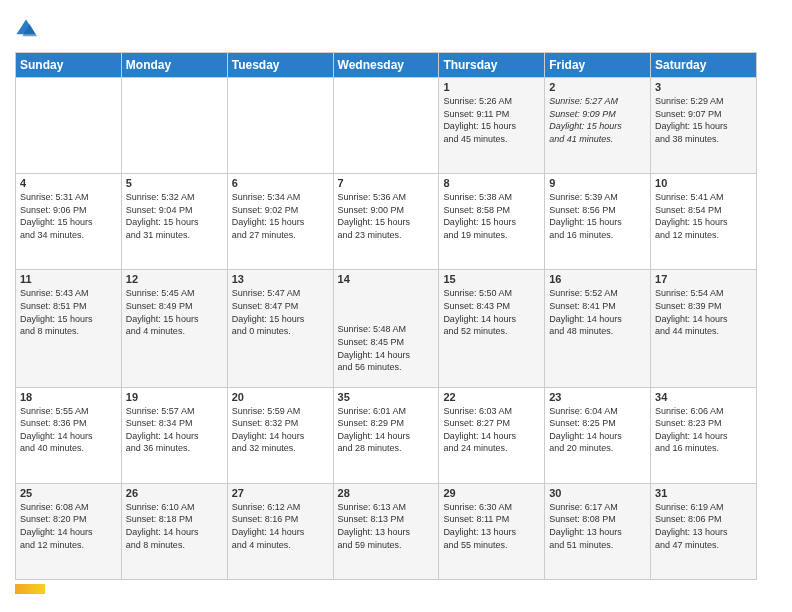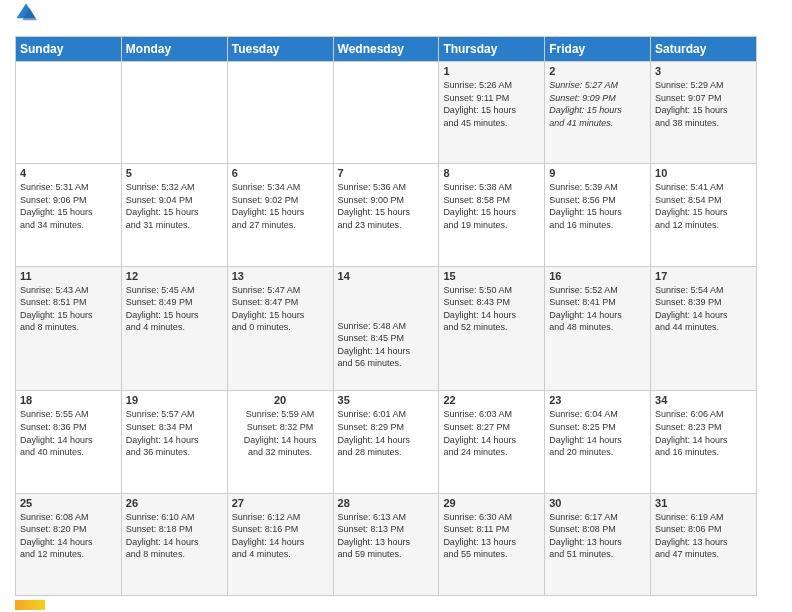--- a/index.html
+++ b/index.html
@@ -6,21 +6,21 @@
     body {
       width: 792px;
       height: 612px;
       font-family: Arial, sans-serif;
       background: #fff;
       overflow: hidden;
     }
     .page {
       width: 772px;
       height: 612px;
-      padding: 2px 15px;
+      padding: 18px 15px;
       display: flex;
       flex-direction: column;
     }
     .header {
       display: flex;
       justify-content: space-between;
       align-items: flex-start;
       margin-bottom: 8px;
     }
     .logo {
@@ -290,21 +290,21 @@
 Daylight: 14 hours
 and 40 minutes.</div>
           </td>
           <td style="background: rgb(255, 255, 255);">
             <span class="day-number">19</span>
             <div class="day-info" style="white-space: pre-line;">Sunrise: 5:57 AM
 Sunset: 8:34 PM
 Daylight: 14 hours
 and 36 minutes.</div>
           </td>
-          <td style="background: rgb(255, 255, 255); text-align: center;">
+          <td style="background: rgb(255, 255, 255);">
             <span class="day-number">20</span>
             <div class="day-info" style="white-space: pre-line;">Sunrise: 5:59 AM
 Sunset: 8:32 PM
 Daylight: 14 hours
 and 32 minutes.</div>
           </td>
           <td style="background: rgb(255, 255, 255);">
             <span class="day-number">35</span>
             <div class="day-info" style="white-space: pre-line;">Sunrise: 6:01 AM
 Sunset: 8:29 PM

